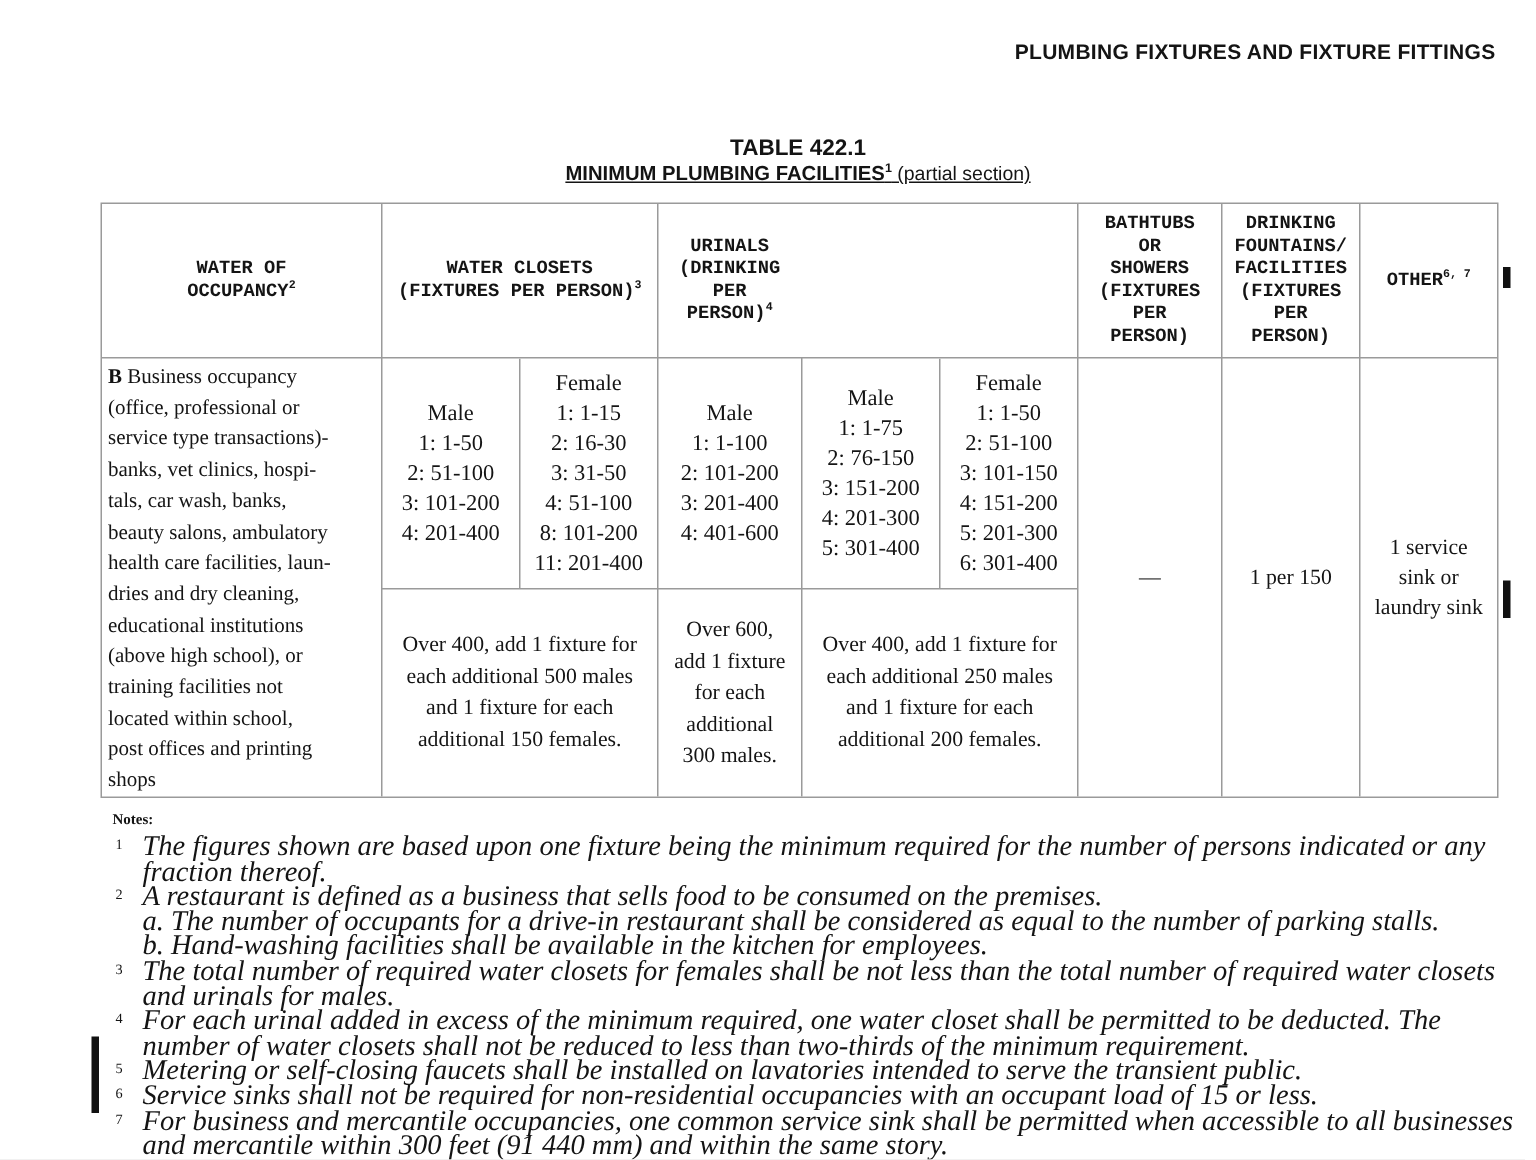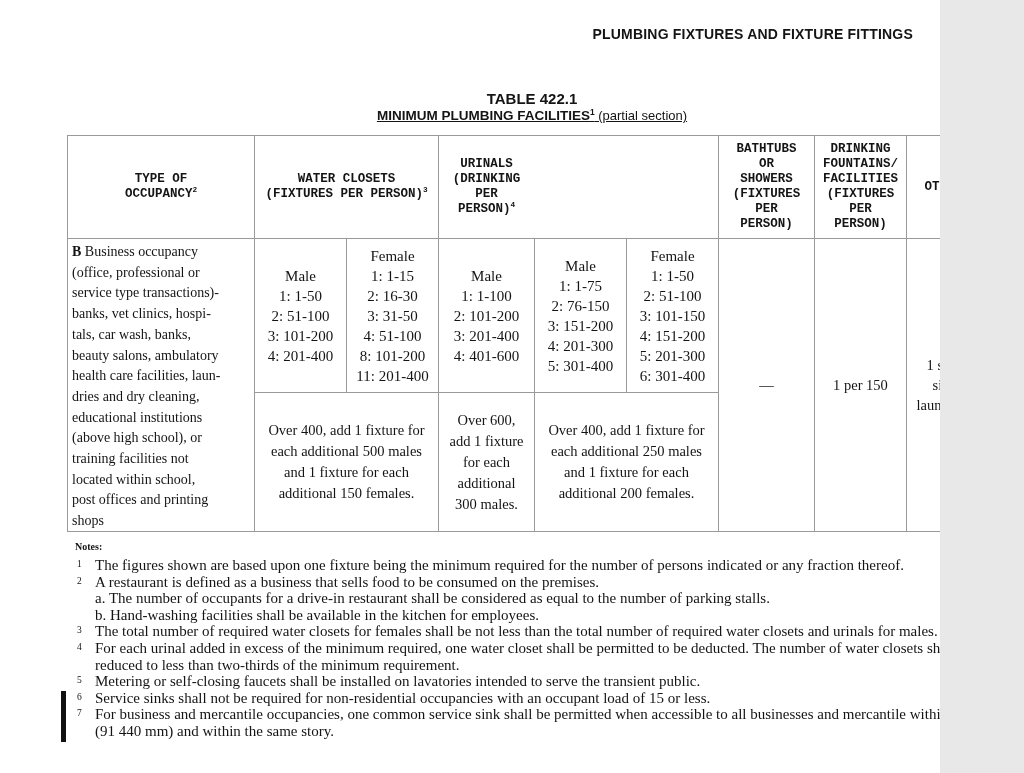--- a/index.html
+++ b/index.html
@@ -1,18 +1,18 @@
 <!DOCTYPE html>
 <html><head>
 <meta charset="utf-8">
 <style>
   :root{ --line:#9a9a9a; --ink:#141414; }
   html,body{margin:0;padding:0;background:#e8e8e8;}
   .page{
-    position:relative; width:940px; height:773px; background:#ffffff;
+    position:relative; width:1024px; height:773px; background:#ffffff;
     font-family:"Liberation Serif", serif; color:var(--ink); overflow:hidden;
   }
   
   .running-head{
     position:absolute; top:26px; right:27px;
     font-family:"Liberation Sans", sans-serif; font-weight:bold; font-size:14px; letter-spacing:.2px;
   }
   
   .title-block{ position:absolute; left:67px; top:91px; width:930px; text-align:center;
     font-family:"Liberation Sans", sans-serif; }
@@ -54,21 +54,21 @@
   .numlist span{ white-space:pre-line; }
   .over{ font-size:14.5px; line-height:21px; padding:0 1px; }
   .over span{ white-space:pre-line; }
   .simple{ font-size:14.5px; line-height:20px; }
   .simple span{ white-space:pre-line; }
   
   .notes{ position:absolute; left:75px; top:538px; width:940px; }
   .notes-head{ font-weight:bold; font-size:10px; line-height:17px; margin-bottom:2px; }
   .note{ display:flex; align-items:flex-start; }
   .note-num{ flex:0 0 18px; width:18px; font-size:9.5px; line-height:12px; padding-top:1px; padding-left:2px; }
-  .note-text{ flex:1 1 auto; font-size:15px; line-height:16.6px; }
+  .note-text{ flex:1 1 auto; font-size:19px; line-height:16.6px;font-style:italic; }
   
   .marker{ position:absolute; background:#111; }
   .marker-other-header{ left:1002px; top:178px; width:5px; height:14px; }
   .marker-other-cell{ left:1002px; top:387px; width:5px; height:25px; }
   .marker-notes{ left:61px; top:691px; width:5px; height:51px; }
 </style>
 </head>
 <body>
 
 <div class="page">
@@ -76,21 +76,21 @@
   <div class="running-head">PLUMBING FIXTURES AND FIXTURE FITTINGS</div>
 
   <div class="title-block">
     <div class="title1">TABLE 422.1</div>
     <div class="title2"><span>MINIMUM PLUMBING FACILITIES</span><sup>1</sup><span class="suffix"> (partial section)</span></div>
   </div>
 
   <div class="ptable">
 
     <div class="cell hcell h-occ">
-        <div><span class="ht">TYPE OF
+        <div><span class="ht">WATER OF
 OCCUPANCY</span><sup>2</sup></div>
       </div>
     <div class="cell hcell bl h-wc">
         <div><span class="ht">WATER CLOSETS
 (FIXTURES PER PERSON)</span><sup>3</sup></div>
       </div>
     <div class="cell hcell bl h-ur">
         <div><span class="ht">URINALS
 (DRINKING
 PER

